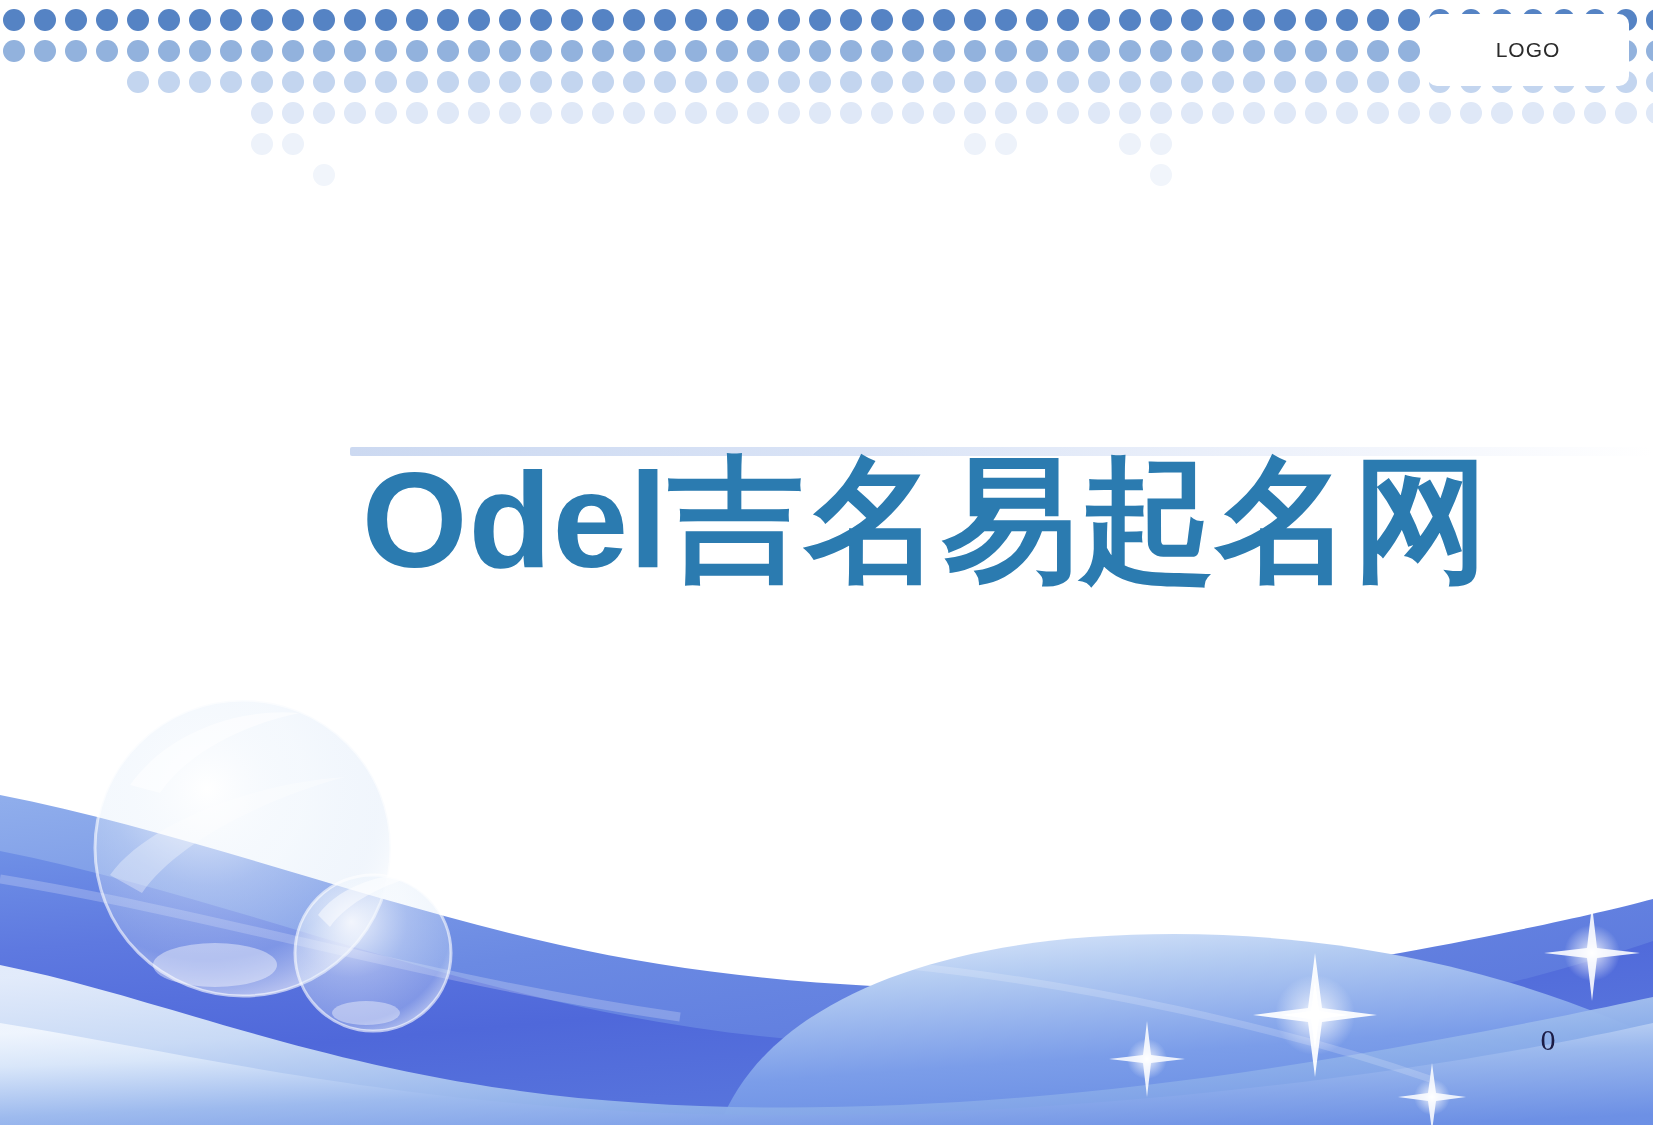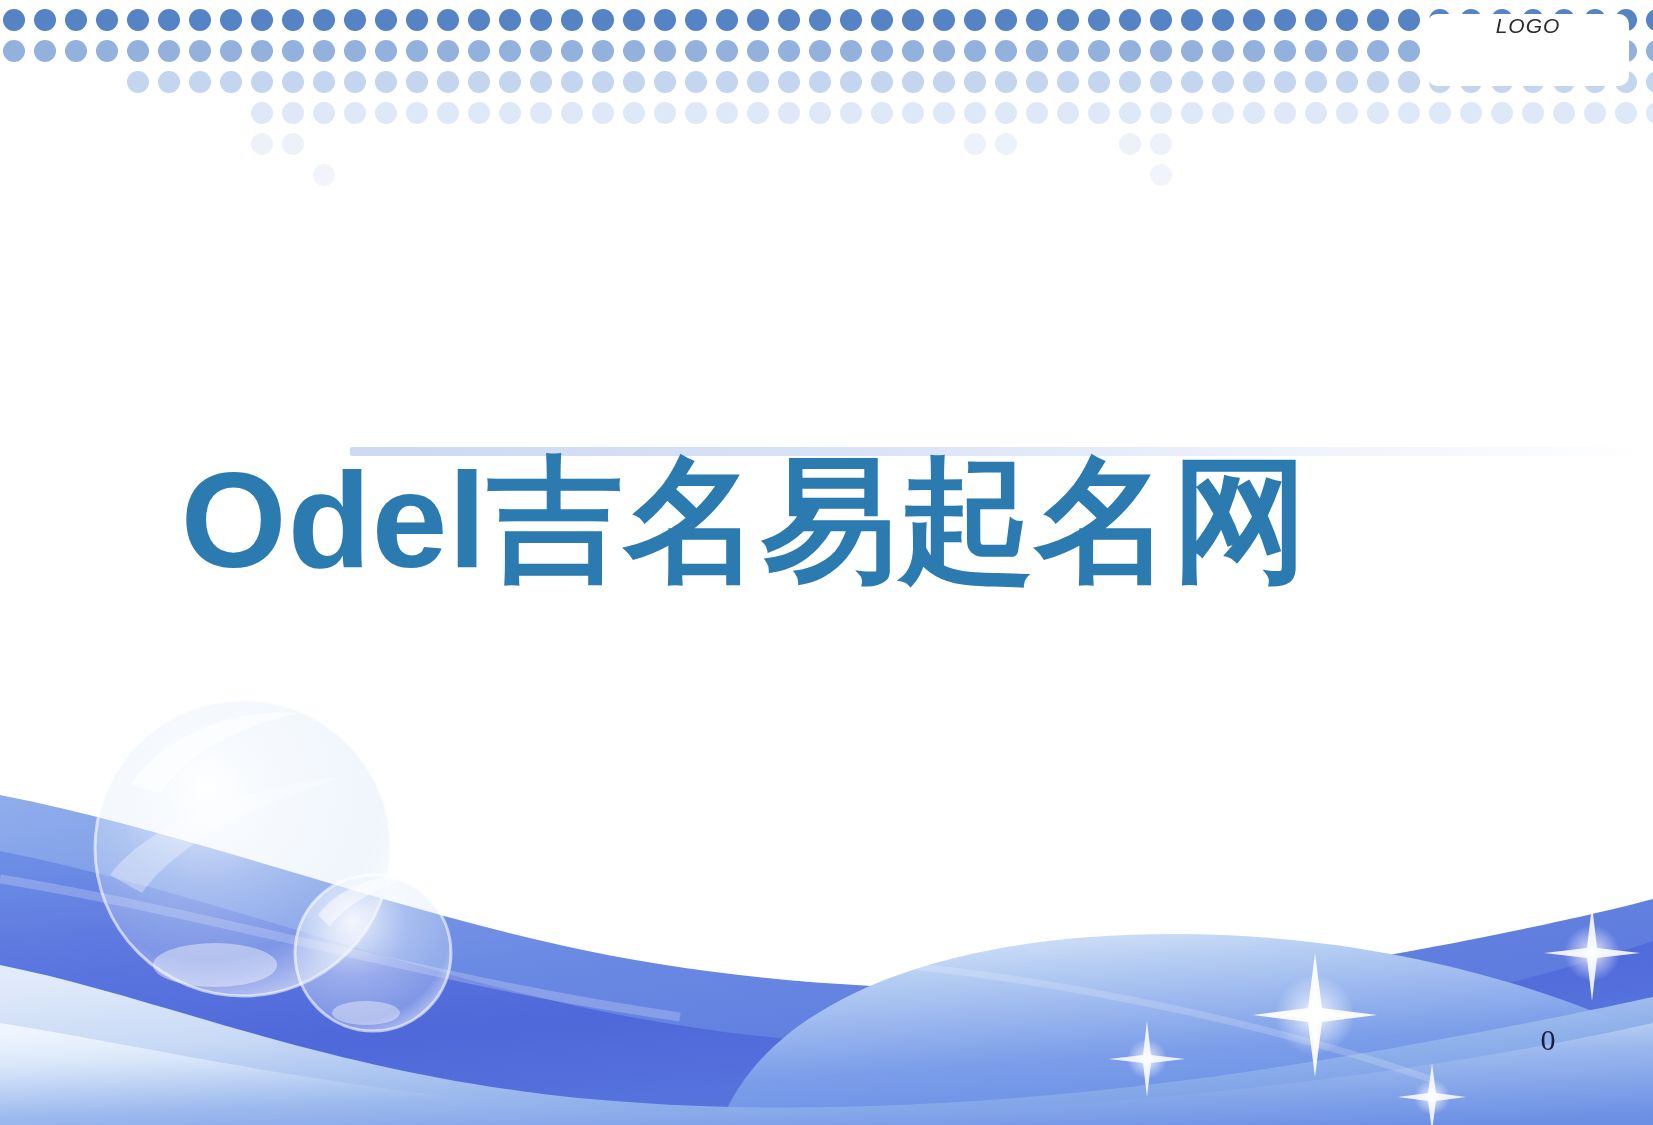--- a/index.html
+++ b/index.html
@@ -28,22 +28,22 @@
   
   #logo-box {
     position: absolute;
     left: 1427px;
     top: 14px;
     width: 202px;
     height: 72px;
     background: #ffffff;
     border-radius: 10px;
     display: flex;
+    align-items: center;
     justify-content: center;
-    font-style: italic;
   }
   #logo-text {
     font-size: 21px;
     letter-spacing: 1px;
     color: #2b2b2b;
     font-family: "Liberation Sans", sans-serif;
     font-weight: 400;
   }
 
   
@@ -54,21 +54,21 @@
     width: 1303px;
     height: 9px;
     background: linear-gradient(to right, #ccd9f1 0%, #d9e3f6 38%, #eef2fb 72%, #ffffff 100%);
     border-radius: 2px;
   }
   #title-text {
     position: absolute;
     left: 0;
     top: 452px;
     width: 1490px;
-    text-align: center;
+    text-align: right;
     font-size: 136px;
     line-height: 1.0;
     font-weight: bold;
     color: #2b7bb0;
     letter-spacing: 1px;
     white-space: nowrap;
     font-family: "Liberation Sans", sans-serif;
   }
 
   

